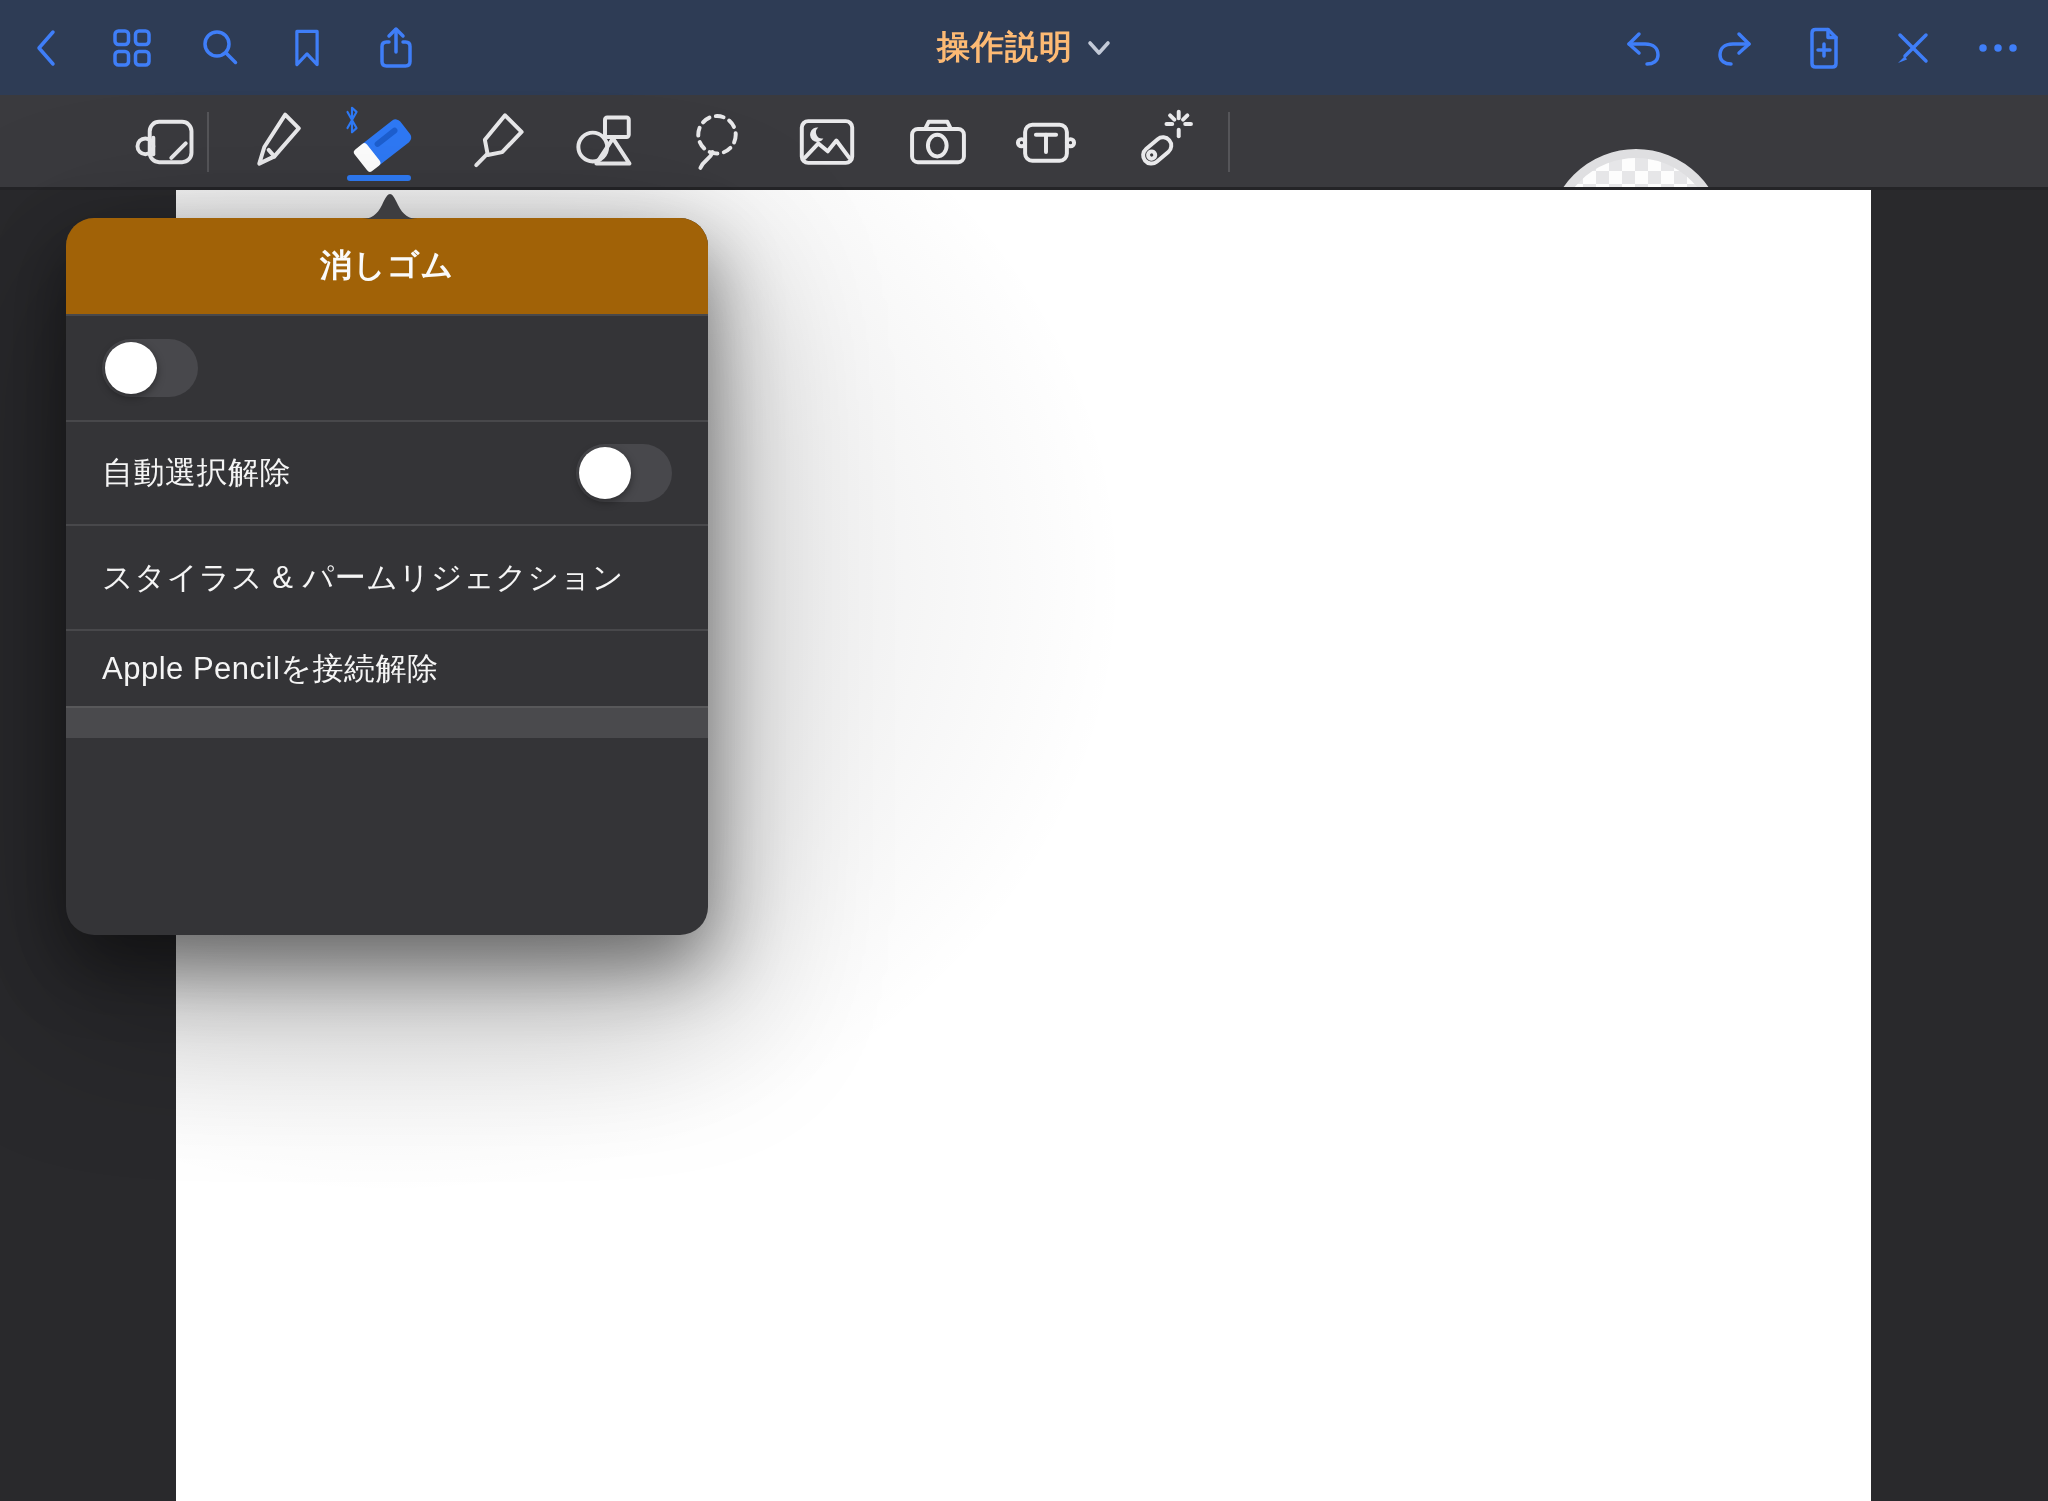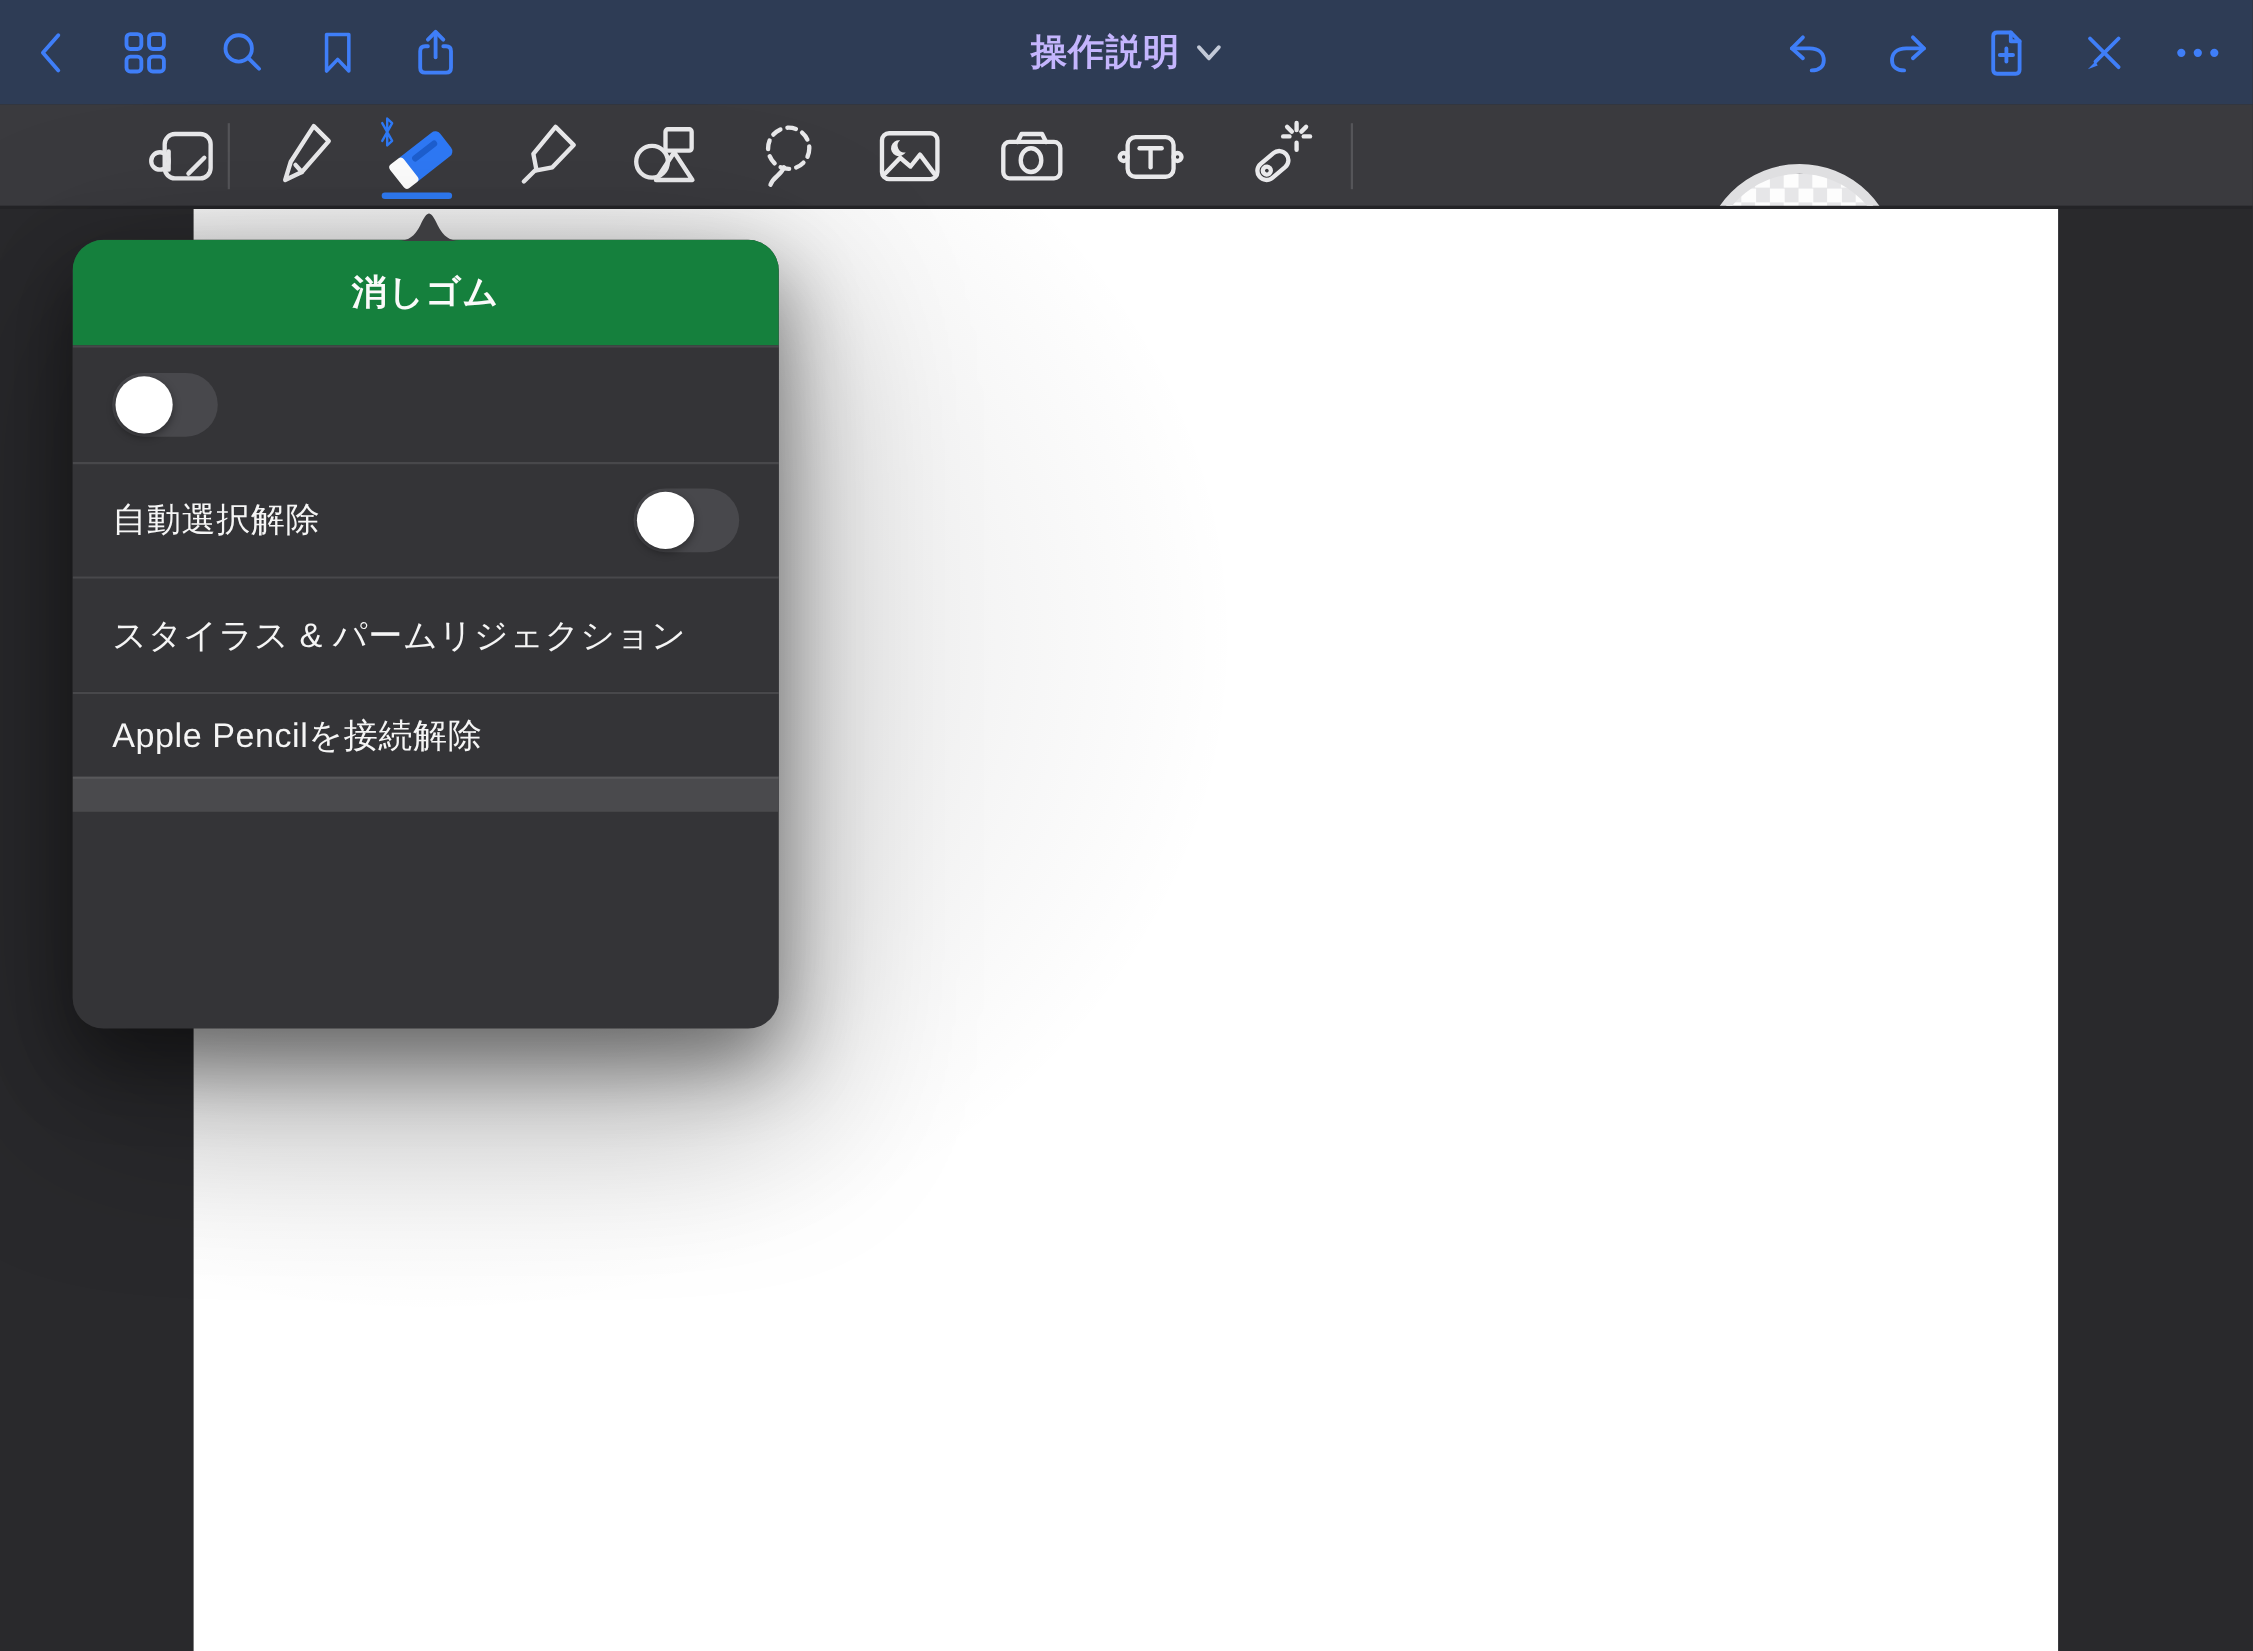--- a/index.html
+++ b/index.html
@@ -6,21 +6,21 @@
   #app{position:relative;width:2048px;height:1501px;overflow:hidden;
        font-family:"Liberation Sans","DejaVu Sans",sans-serif;
        -webkit-font-smoothing:antialiased;}
 
   
   .topbar{position:absolute;left:0;top:0;width:2048px;height:95px;background:#2e3c55;}
   .tbtn{position:absolute;top:23px;width:52px;height:50px;background:none;border:0;padding:0;cursor:pointer;}
   .tbtn svg{width:100%;height:100%;display:block;}
   .tb-stroke{fill:none;stroke:#3f7ef8;stroke-width:7;stroke-linecap:round;stroke-linejoin:round;}
   .title-wrap{position:absolute;left:0;top:0;width:100%;height:95px;display:flex;align-items:center;justify-content:center;gap:14px;cursor:pointer;}
-  .doc-title{color:#c4b5fd;font-size:33px;font-weight:600;letter-spacing:1px;}
+  .doc-title{color:#fdba74;font-size:33px;font-weight:600;letter-spacing:1px;}
   .title-chev{width:24px;height:16px;}
 
   
   .toolbar{position:absolute;left:0;top:95px;width:2048px;height:95px;background:#3a3a3e;
            border-bottom:3px solid #242427;box-sizing:border-box;overflow:hidden;}
   .tool{position:absolute;top:106px;width:72px;height:72px;background:none;border:0;padding:0;cursor:pointer;}
   .tool svg{width:100%;height:100%;display:block;overflow:visible;}
   .wt{fill:none;stroke:#e9e9eb;stroke-width:5.5;stroke-linecap:round;stroke-linejoin:round;}
   .tool{margin-top:-95px;} 
   .toolbar .tool{margin-top:0;top:11px;}
@@ -41,21 +41,21 @@
   .gutter.right{left:1871px;width:177px;}
   .canvas{position:absolute;left:176px;top:190px;width:1695px;height:1311px;background:#ffffff;}
   .canvas::after{content:"";position:absolute;inset:0;pointer-events:none;
     background:radial-gradient(1050px 880px at 214px 390px, rgba(28,28,32,0.13), rgba(28,28,32,0.05) 46%, transparent 70%);}
 
   
   .popover{position:absolute;left:66px;top:218px;width:642px;height:717px;border-radius:28px;
            background:#343437;overflow:hidden;
            box-shadow:0 30px 70px rgba(0,0,0,0.45), 0 60px 160px 20px rgba(0,0,0,0.25);}
   .pop-arrow{position:absolute;left:362px;top:191px;width:56px;height:28px;z-index:5;}
-  .phead{height:96px;background:#15803d;display:flex;align-items:center;justify-content:center;}
+  .phead{height:96px;background:#a16207;display:flex;align-items:center;justify-content:center;}
   .ptitle{color:#fafafa;font-size:32px;font-weight:600;letter-spacing:1px;}
   .prow{display:flex;align-items:center;justify-content:space-between;padding:0 36px;
         border-top:2px solid rgba(255,255,255,0.10);cursor:pointer;background:#343437;}
   .plabel{color:#f5f5f5;font-size:31px;letter-spacing:0.5px;}
   .prow.destructive .plabel{color:#e0524e;}
   .pfoot{height:30px;background:#4a4a4d;border-top:2px solid rgba(255,255,255,0.08);}
   .toggle{position:relative;width:96px;height:58px;border-radius:29px;background:#48484c;flex:0 0 auto;cursor:pointer;}
   .toggle .knob{position:absolute;left:3px;top:3px;width:52px;height:52px;border-radius:50%;background:#ffffff;
                 box-shadow:0 3px 8px rgba(0,0,0,0.4);}
 </style>

